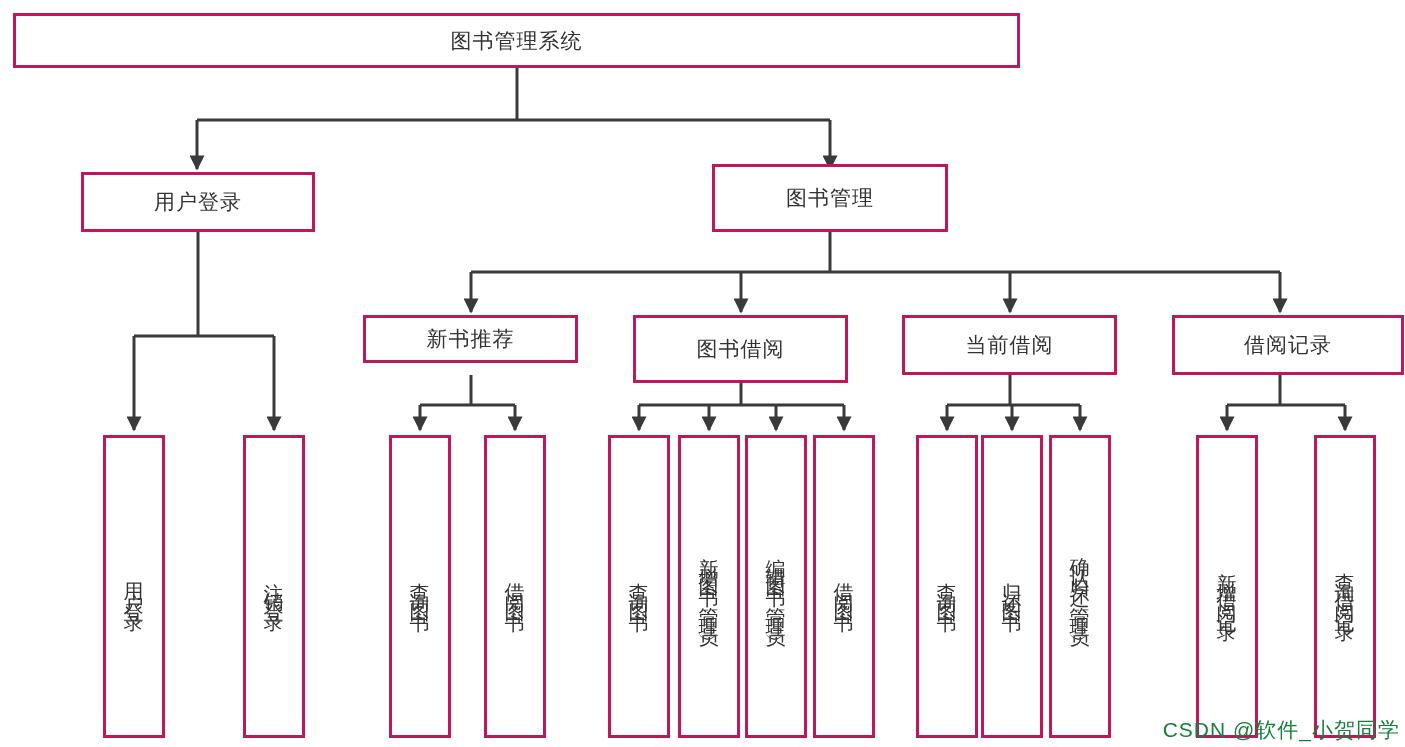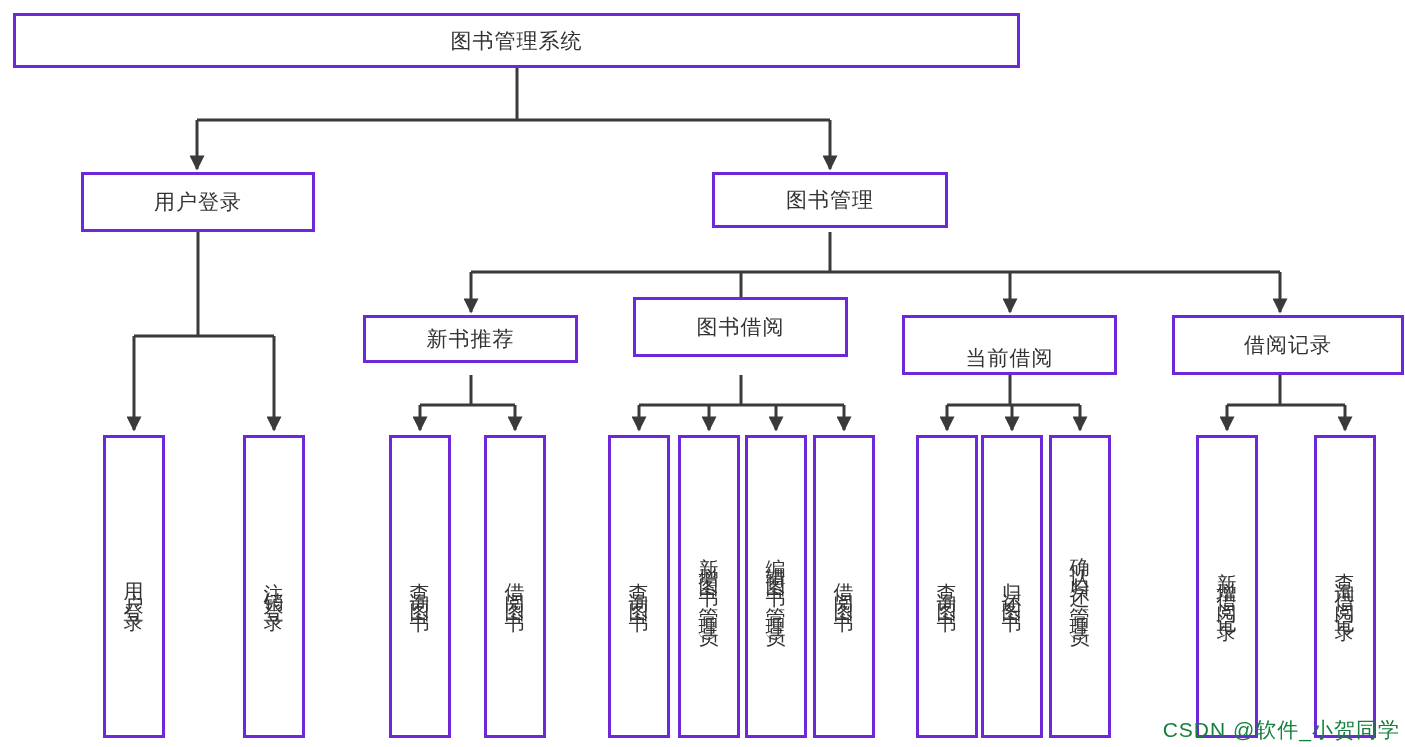--- a/index.html
+++ b/index.html
@@ -8,34 +8,34 @@
     width:1405px;height:747px;
     background:#ffffff;
     font-family:"Liberation Sans","DejaVu Sans",sans-serif;
     overflow:hidden;
   }
   .connectors{position:absolute;left:0;top:0;z-index:1;}
   .node{
     position:absolute;
     box-sizing:border-box;
     background:#ffffff;
-    border:3px solid #6d28d9;
+    border:3px solid #be185d;
     color:#333333;
     display:flex;
     align-items:center;
     justify-content:center;
     z-index:2;
   }
   .h-node{font-size:21px;letter-spacing:1px;}
   .root{left:13px;top:13px;width:1007px;height:55px;}
   .n-user-login{left:81px;top:172px;width:234px;height:60px;}
-  .n-book-mgmt{left:712px;top:172px;width:236px;height:56px;}
+  .n-book-mgmt{left:712px;top:164px;width:236px;height:68px;}
   .n-new-book-rec{left:363px;top:315px;width:215px;height:48px;}
-  .n-book-borrow{left:633px;top:297px;width:215px;height:60px;}
-  .n-current-borrow{left:902px;top:315px;width:215px;height:60px;align-items:flex-end;}
+  .n-book-borrow{left:633px;top:315px;width:215px;height:68px;}
+  .n-current-borrow{left:902px;top:315px;width:215px;height:60px;}
   .n-borrow-records{left:1172px;top:315px;width:232px;height:60px;}
   .leaf{top:435px;width:62px;height:303px;}
   .leaf span{
     writing-mode:vertical-rl;
     text-orientation:mixed;
     font-size:20px;
     letter-spacing:10px;
     line-height:1;
     white-space:nowrap;
   }

